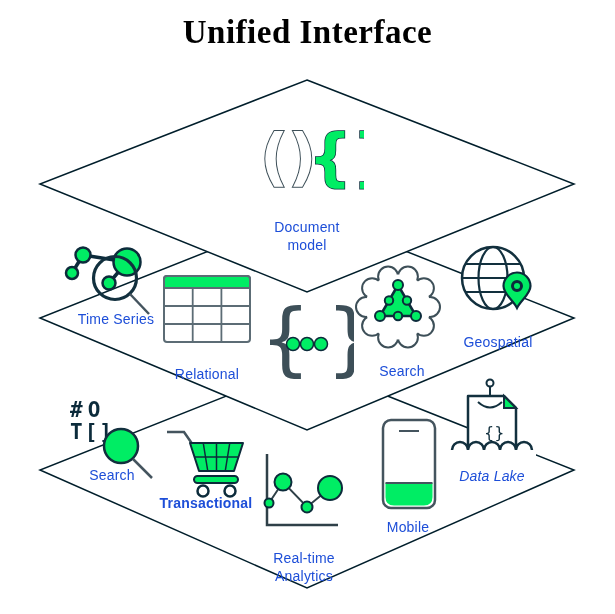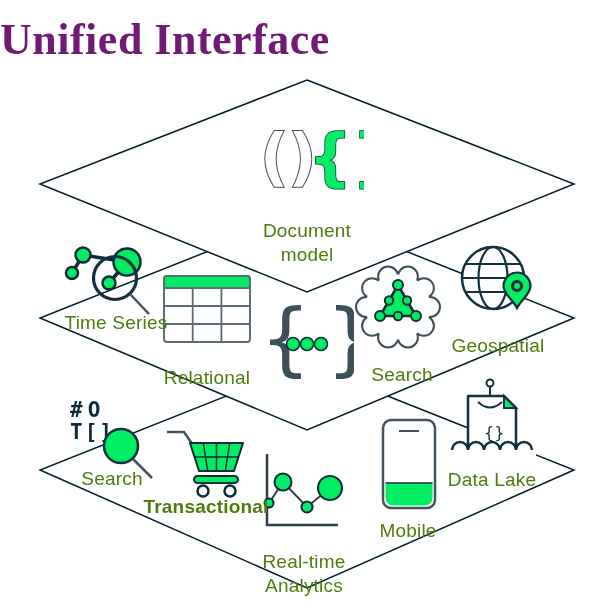--- a/index.html
+++ b/index.html
@@ -1,24 +1,24 @@
 <!DOCTYPE html>
 <html><head>
 <meta charset="utf-8">
 <style>
   html,body{margin:0;padding:0;background:#fff;}
   .stage{position:relative;width:615px;height:614px;background:#ffffff;overflow:hidden;
          font-family:"Liberation Sans",sans-serif;}
-  .title{position:absolute;left:0;top:14px;width:615px;text-align:left;
-         font-family:"Liberation Serif",serif;font-weight:700;font-size:44px;
-         color:#701a75;letter-spacing:.5px;}
+  .title{position:absolute;left:0;top:14px;width:615px;text-align:center;
+         font-family:"Liberation Serif",serif;font-weight:700;font-size:33px;
+         color:#000000;letter-spacing:.5px;}
   .diamonds{position:absolute;left:0;top:0;}
   .icon{position:absolute;}
-  .label{position:absolute;transform:translateX(-50%);font-size:19px;line-height:1.28;
-         color:#4d7c0f;text-align:center;letter-spacing:.2px;white-space:nowrap;}
+  .label{position:absolute;transform:translateX(-50%);font-size:14px;line-height:1.28;
+         color:#1d4ed8;text-align:center;letter-spacing:.2px;white-space:nowrap;}
   .label.wrap{white-space:normal;}
 </style>
 </head>
 <body>
 
 <div class="stage">
 
   <div class="title">Unified Interface</div>
 
   <svg class="diamonds" width="615" height="614">
@@ -152,15 +152,15 @@
 
   <div class="label wrap" style="left:307px;top:219px;width:92px;">Document model</div>
   <div class="label" style="left:107px;top:311px;margin-left:9px;">Time Series</div>
   <div class="label" style="left:207px;top:366px;">Relational</div>
   <div class="label" style="left:402px;top:363px;">Search</div>
   <div class="label" style="left:498px;top:325px;margin-top:9px;">Geospatial</div>
   <div class="label" style="left:112px;top:467px;">Search</div>
   <div class="label" style="left:206px;top:495px;font-weight:bold;">Transactional</div>
   <div class="label wrap" style="left:304px;top:550px;width:90px;">Real-time Analytics</div>
   <div class="label" style="left:408px;top:519px;">Mobile</div>
-  <div class="label" style="left:492px;top:468px;">Data Lake</div>
+  <div class="label" style="left:492px;top:468px;font-style:italic;">Data Lake</div>
 
 </div>
 
 </body></html>

